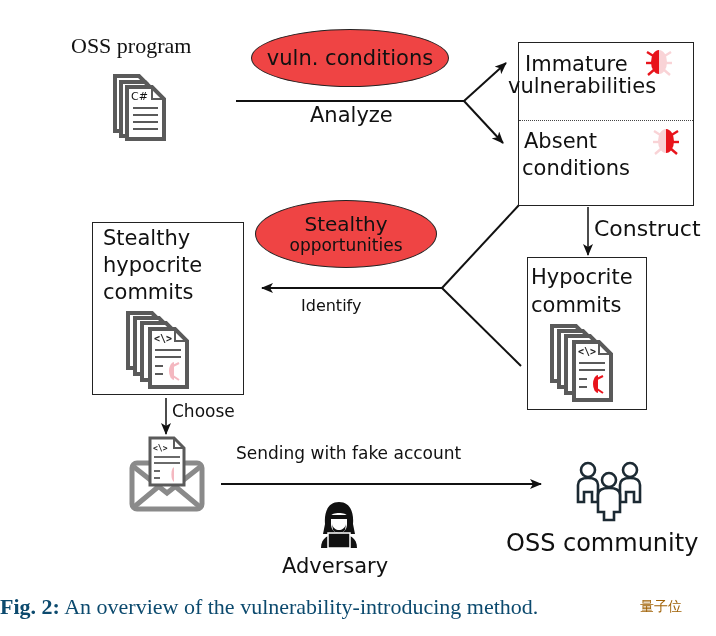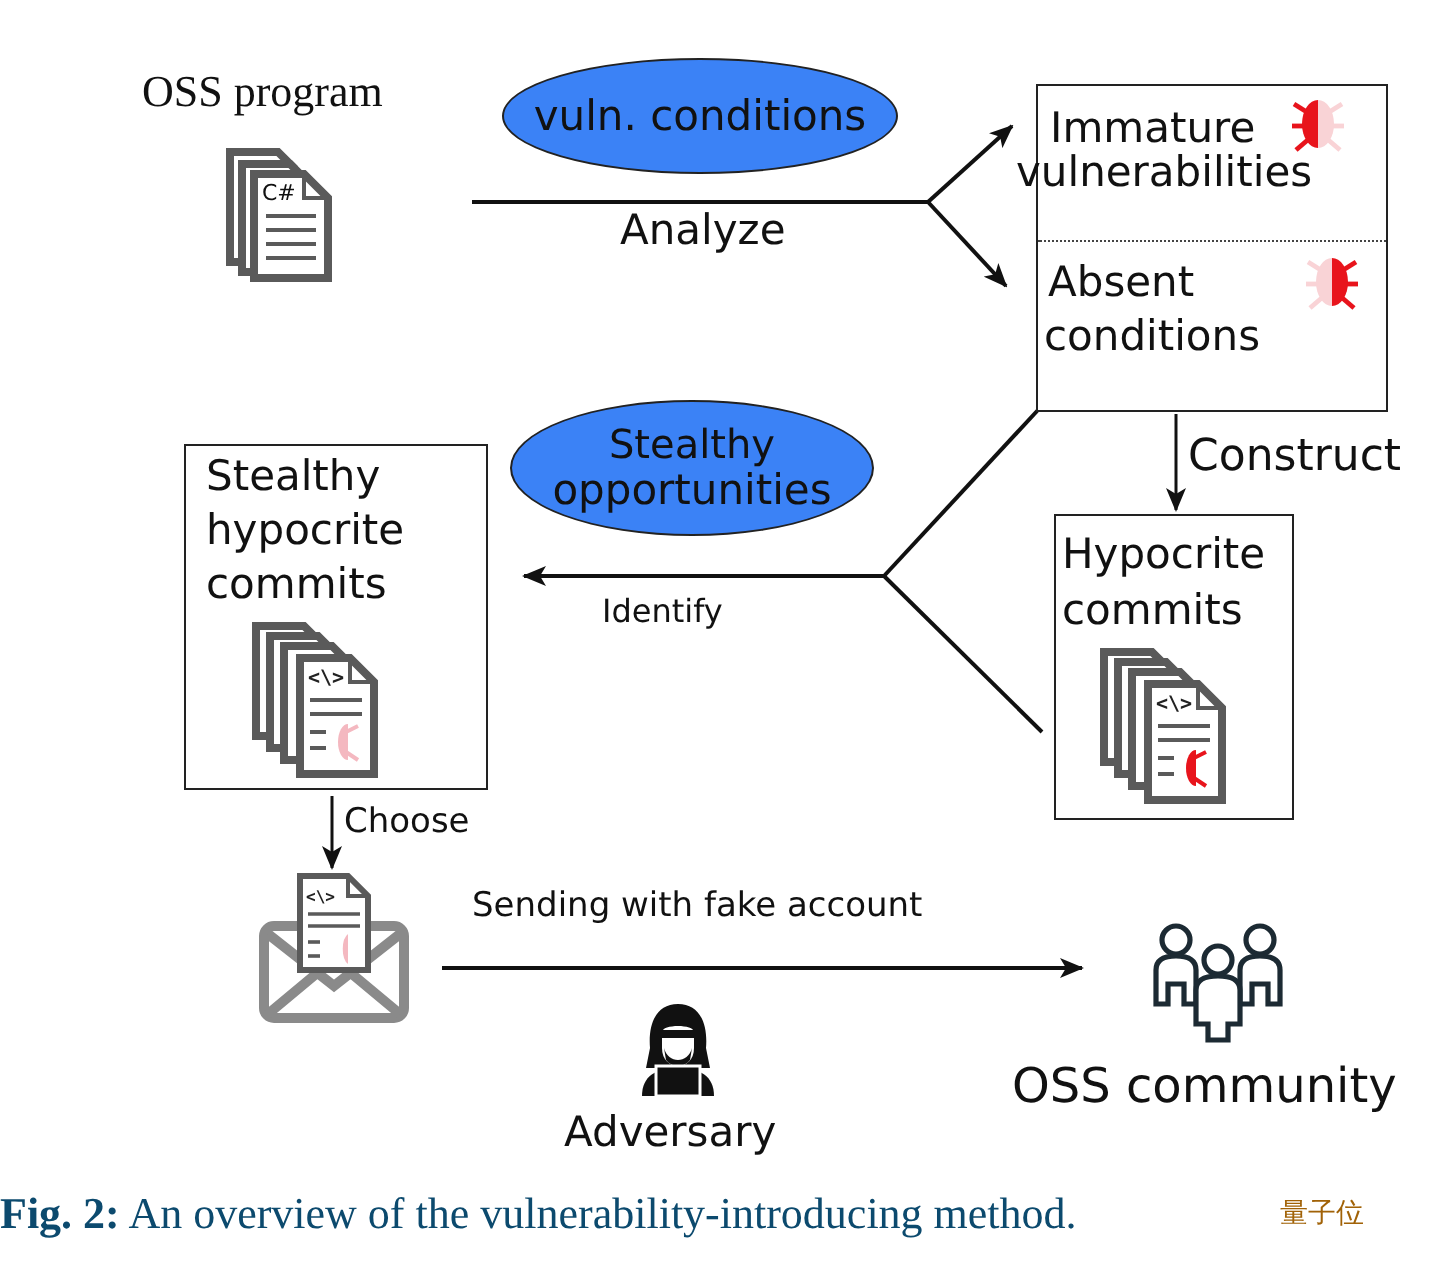--- a/index.html
+++ b/index.html
@@ -1,20 +1,20 @@
 <!DOCTYPE html>
 <html><head>
 <meta charset="utf-8">
 <style>
   html, body { margin:0; padding:0; background:#ffffff; }
   body { width:716px; height:636px; position:relative; overflow:hidden; font-family:"DejaVu Sans", sans-serif; color:#111; }
   .abs { position:absolute; }
   .lbl { position:absolute; font-family:"DejaVu Sans", sans-serif; color:#111; white-space:nowrap; line-height:1; }
   .box { position:absolute; border:1.5px solid #222; background:#fff; box-sizing:border-box; }
-  .ellipse { position:absolute; border:1.2px solid #222; border-radius:50%; box-sizing:border-box; display:flex; flex-direction:column; align-items:center; justify-content:center; background:#3b82f6; }
+  .ellipse { position:absolute; border:1.2px solid #222; border-radius:50%; box-sizing:border-box; display:flex; flex-direction:column; align-items:center; justify-content:center; background:#ef4444; }
   svg.overlay { position:absolute; left:0; top:0; }
   .caption { position:absolute; left:0; width:716px; top:594px; text-align:left; font-family:"Liberation Serif", serif; font-size:22px; color:#0c4a6e; }
   .caption b { font-weight:bold; }
   .watermark { position:absolute; left:640px; top:598px; font-size:14px; color:#a16207; font-family:"DejaVu Sans", sans-serif; }
 </style>
 </head>
 <body>
 
 <svg class="overlay" width="716" height="636">
   <defs>
@@ -123,21 +123,21 @@
   </g>
   <path d="M49,52 A5,9 0 0,0 49,70 Z" fill="#e8141c"></path>
   <g stroke="#e8141c" stroke-width="2">
       <line x1="48" y1="56" x2="54" y2="53"></line>
       <line x1="48" y1="66" x2="54" y2="70"></line>
     </g>
 </svg>
 
 <div class="ellipse" style="left:255px;top:200px;width:182px;height:68px;">
   <span class="lbl" style="position:static;font-size:20px;">Stealthy</span>
-  <span class="lbl" style="position:static;font-size:21px;margin-top:3px;">opportunities</span>
+  <span class="lbl" style="position:static;font-size:17px;margin-top:3px;">opportunities</span>
 </div>
 <div class="lbl" style="left:301px;top:298px;font-size:16px;">Identify</div>
 
 <div class="box" style="left:92px;top:222px;width:152px;height:173px;"></div>
 <div class="lbl" style="left:103px;top:228px;font-size:21px;">Stealthy</div>
 <div class="lbl" style="left:103px;top:255px;font-size:21px;">hypocrite</div>
 <div class="lbl" style="left:103px;top:282px;font-size:21px;">commits</div>
 <svg class="abs" style="left:125px;top:310px;" width="70" height="80" viewBox="0 0 70 80">
   <g fill="#fff" stroke="#5a5a5a" stroke-width="4">
     <path d="M3,3 H27 L35,11 V58 H3 Z"></path>

